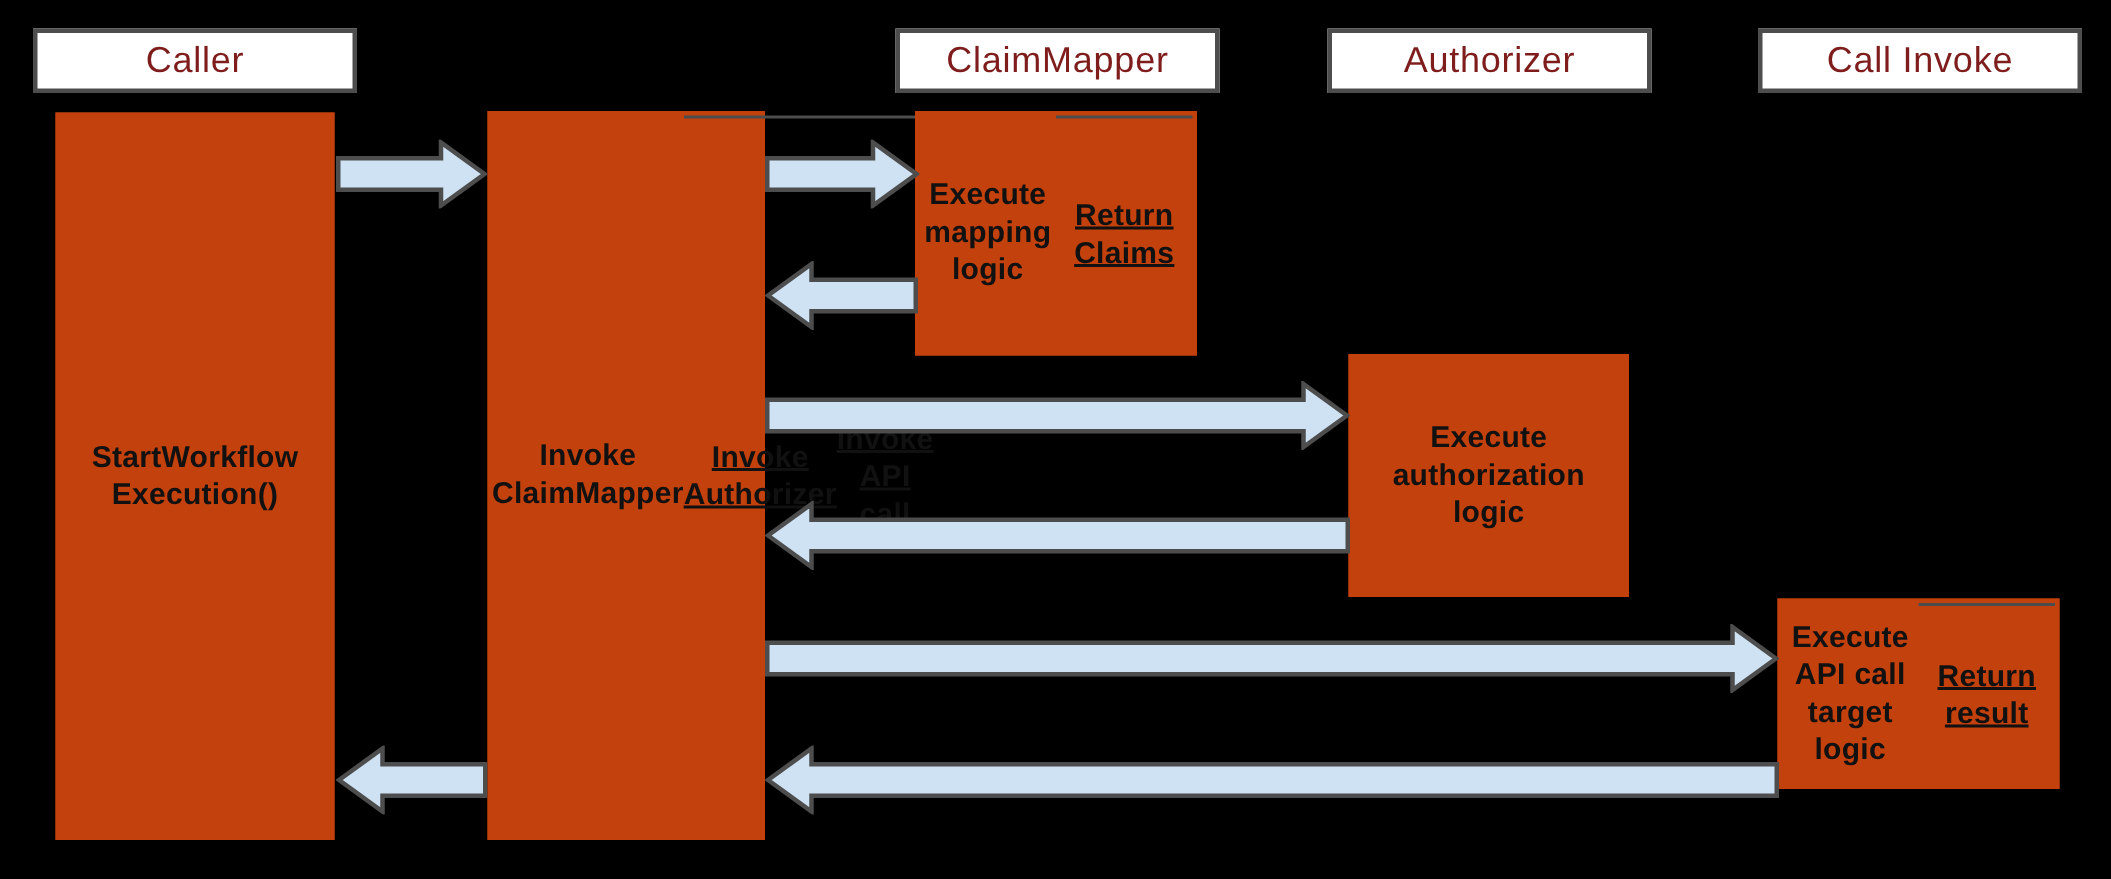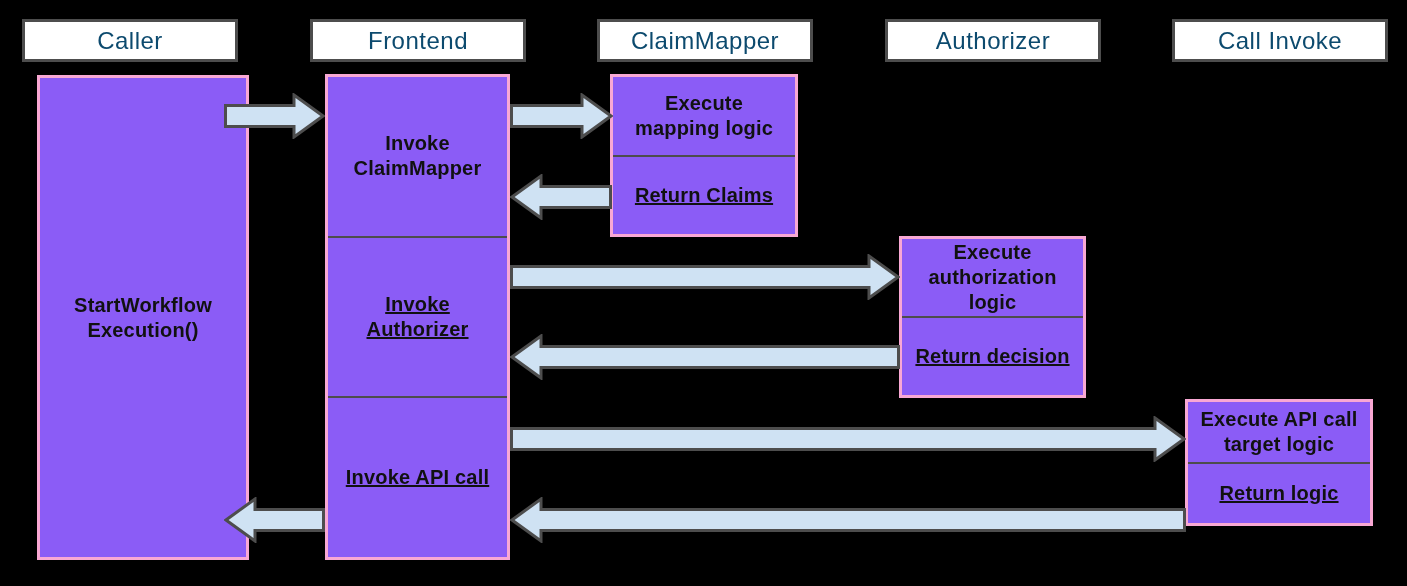--- a/index.html
+++ b/index.html
@@ -22,29 +22,28 @@
     height: 43px;
     background: #ffffff;
     border: 3px solid #4d4d4d;
     box-sizing: border-box;
     display: flex;
     align-items: center;
     justify-content: center;
     font-size: 24px;
     font-weight: 400;
     letter-spacing: 0.5px;
-    color: #0c4a6e;
+    color: #7f1d1d;
   }
   .act {
     position: absolute;
-    background: #8b5cf6;
-    border: 3px solid #f9a8d4;
+    background: #c2410c;
+    border: 3px solid #c2410c;
     box-sizing: border-box;
     display: flex;
-    flex-direction: column;
   }
   .seg {
     flex: 1;
     display: flex;
     align-items: center;
     justify-content: center;
     text-align: center;
     font-size: 20px;
     font-weight: 700;
     color: #111111;
@@ -67,26 +66,25 @@
     stroke-width: 3;
     stroke-linejoin: miter;
   }
 </style>
 </head>
 <body>
 
 <div class="canvas">
 
   <div class="hdr" style="left:22px">Caller</div>
-  <div class="hdr" style="left:310px">Frontend</div>
   <div class="hdr" style="left:597px">ClaimMapper</div>
   <div class="hdr" style="left:885px">Authorizer</div>
   <div class="hdr" style="left:1172px">Call Invoke</div>
 
-  <div class="act" style="left:37px;top:75px;width:212px;height:485px">
+  <div class="act" style="left:37px;top:75px;width:186px;height:485px">
     <div class="seg">StartWorkflow
 Execution()</div>
   </div>
 
   <div class="act" style="left:325px;top:74px;width:185px;height:486px">
     <div class="seg">Invoke
 ClaimMapper</div>
     <div class="seg">Invoke
 Authorizer</div>
     <div class="seg">Invoke API call</div>
@@ -95,27 +93,26 @@
   <div class="act" style="left:610px;top:74px;width:188px;height:163px">
     <div class="seg">Execute
 mapping logic</div>
     <div class="seg">Return Claims</div>
   </div>
 
   <div class="act" style="left:899px;top:236px;width:187px;height:162px">
     <div class="seg">Execute
 authorization
 logic</div>
-    <div class="seg">Return decision</div>
   </div>
 
   <div class="act" style="left:1185px;top:399px;width:188px;height:127px">
     <div class="seg">Execute API call
 target logic</div>
-    <div class="seg">Return logic</div>
+    <div class="seg">Return result</div>
   </div>
 
   <svg class="arrowsvg" style="left:224px;top:93px;width:101px" viewBox="0 0 101 46">
     <polygon class="arrow" points="1.5,12.5 70,12.5 70,2 99,23 70,44 70,33.5 1.5,33.5"></polygon>
   </svg>
 
   <svg class="arrowsvg" style="left:510px;top:93px;width:103px" viewBox="0 0 103 46">
     <polygon class="arrow" points="1.5,12.5 72,12.5 72,2 101,23 72,44 72,33.5 1.5,33.5"></polygon>
   </svg>
 

